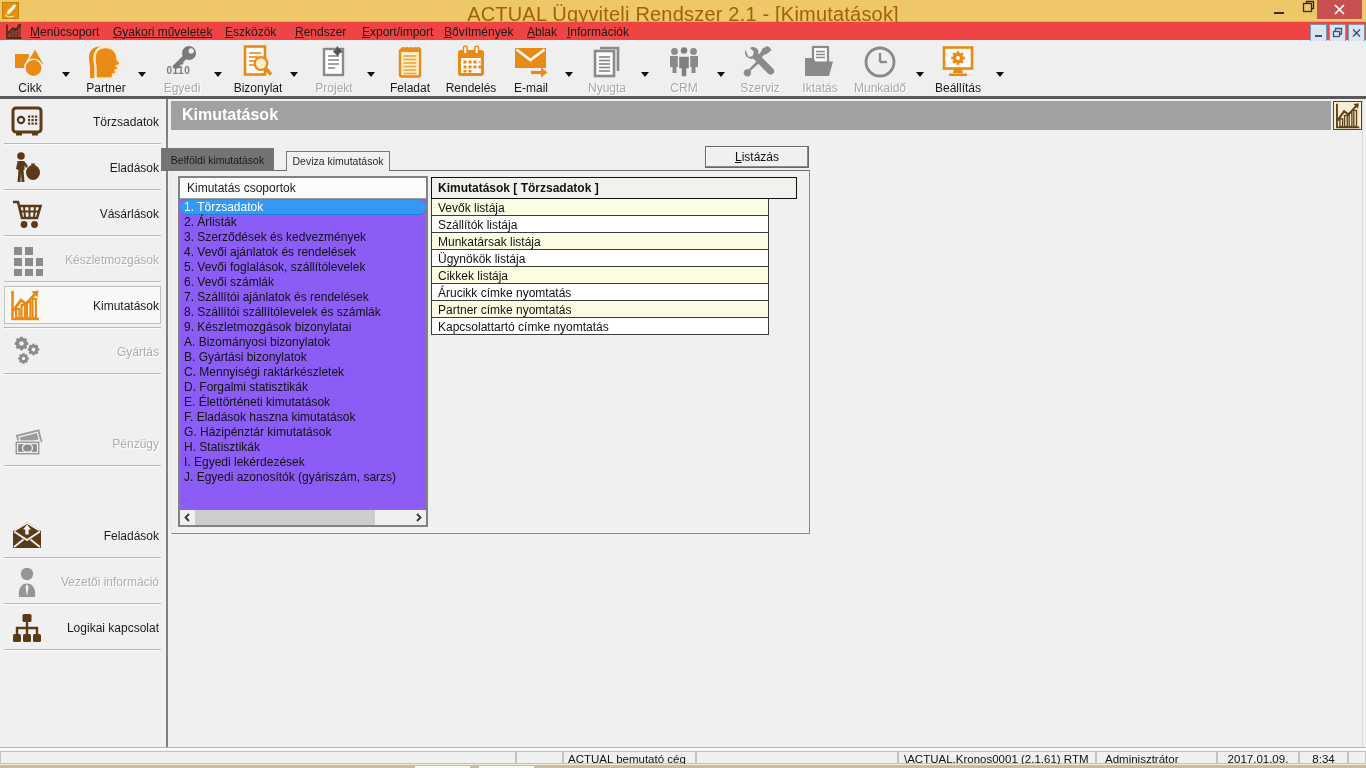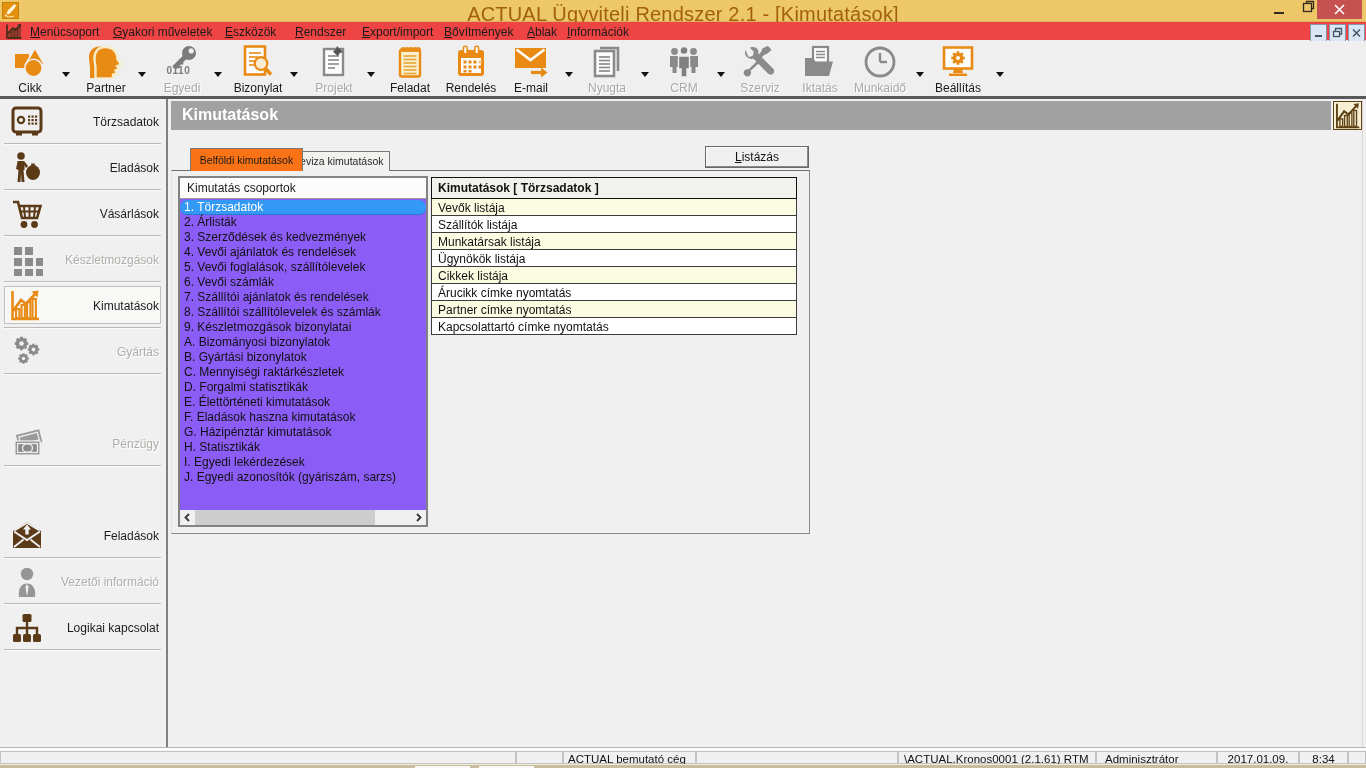--- a/index.html
+++ b/index.html
@@ -42,40 +42,40 @@
 .sitem.active .box { position:absolute; left:4px; top:3px; right:4px; bottom:5px; background:#f8f8f6; border:1px solid #c0c0bc; }
 
 
 #hdrbar { left:171px; top:101px; width:1160px; height:29px; background:#a1a1a1; }
 #hdrbar span { position:absolute; left:11px; top:5px; font-size:16px; font-weight:bold; color:#ffffff; }
 #hdricon { left:1333px; top:101px; width:29px; height:29px; background:#f7eed3; border:1px solid #5d4013; }
 #rightline { left:1362px; top:99px; width:1px; height:650px; background:#d9d9d9; }
 
 
 .tab { position:absolute; font-size:10.5px; white-space:nowrap; color:#1a1a1a; background:#f1f1ef; border:1px solid #777777; border-bottom:none; text-align:center; }
-#tab1 { left:190px; top:148px; width:113px; height:23px; background:#f97316; z-index:3; line-height:22px; }
+#tab1 { left:161px; top:148px; width:113px; height:23px; background:#737373; z-index:3; line-height:22px; }
 #tab2 { left:286px; top:151px; width:104px; height:20px; line-height:19px; color:#2a2a2a; z-index:2; }
 #tabpage { left:171px; top:170px; width:639px; height:364px; border-top:1px solid #6e6e6e; border-right:1px solid #888888; border-bottom:1px solid #888888; border-left:1px solid #e5e5e5; background:#f0f0f0; }
 
 #listbtn { left:705px; top:146px; width:104px; height:22px; background:#f0f0f0; border:1px solid #696969; box-shadow:inset -1px -1px 0 #8a8a8a, inset 1px 1px 0 #fdfdfd; font-size:12px; text-align:center; line-height:20px; color:#111; }
 #listbtn u { text-decoration:underline; }
 
 
 #grouplist { left:178px; top:176px; width:250px; height:351px; background:#8b5cf6; border:2px solid #828282; }
 #grouphdr { position:absolute; left:0; top:0; width:246px; height:21px; background:#fcfcfc; border-bottom:1px solid #9a9a9a; font-size:12px; color:#1a1a1a; padding:3px 0 0 7px; }
 .grow { position:absolute; left:0; width:246px; height:15px; font-size:12px; color:#111; padding-left:4px; line-height:15px; white-space:nowrap; }
 .grow.sel { background:#3399f5; color:#fff; border-bottom:1px dotted #1c62a8; }
 #ghsb { position:absolute; left:0; bottom:0; width:246px; height:15px; background:#f0f0f0; }
 #ghsb .thumb { position:absolute; left:15px; top:0; width:180px; height:15px; background:#cdcdcd; }
 #ghsb .ar { position:absolute; top:0; width:15px; height:15px; }
 
 
 #replist { left:431px; top:177px; width:366px; }
 #rephdr { position:absolute; left:0; top:0; width:366px; height:22px; background:#f1f1ed; border:1px solid #111; font-size:12px; font-weight:bold; color:#111; padding:3px 0 0 6px; }
-.rrow { position:absolute; left:0; width:366px; height:17px; border:1px solid #3c3c3c; border-top:none; font-size:12px; color:#111; padding:2px 0 0 6px; background:#fff; }
+.rrow { position:absolute; left:0; width:338px; height:17px; border:1px solid #3c3c3c; border-top:none; font-size:12px; color:#111; padding:2px 0 0 6px; background:#fff; }
 .rrow.y { background:#fcfce2; }
 
 
 #statusbar { left:0; top:749px; width:1366px; height:15px; background:#f0f0f0; border-top:1px solid #ffffff; }
 .sseg { position:absolute; top:1px; height:13px; border:1px solid #c3c3c3; font-size:11.5px; color:#111; text-align:center; padding-top:1px; }
 #bottomstrip { left:0; top:764px; width:1366px; height:4px; background:#c8bd9e; border-top:1px solid #efedd9; }
 #sbline { left:0; top:747px; width:1366px; height:2px; background:#fbfbfb; border-top:1px solid #b5b5b5; }
 </style>
 </head>
 <body>
@@ -94,21 +94,21 @@
         <rect x="9.5" y="3.5" width="8" height="8"></rect>
         <path d="M12.5 3.5 L12.5 1.5 L19.5 1.5 L19.5 8.5 L17.5 8.5"></path>
       </g>
     </svg></div>
 <div class="abs" id="btn-close"><svg width="45" height="19" viewBox="0 0 45 19">
       <path d="M18 5 L27 14 M27 5 L18 14" stroke="#ffffff" stroke-width="1.6"></path>
     </svg></div>
 
 <div class="abs" id="menubar">
     <div class="menuitem" style="left: 30px;"><u>M</u>enücsoport</div>
-    <div class="menuitem" style="left: 113px;"><u>G</u>yakori műveletek</div>
+    <div class="menuitem" style="left: 113px; text-decoration: underline;"><u>G</u>yakori műveletek</div>
     <div class="menuitem" style="left: 225px;"><u>E</u>szközök</div>
     <div class="menuitem" style="left: 295px;"><u>R</u>endszer</div>
     <div class="menuitem" style="left: 362px;"><u>E</u>xport/import</div>
     <div class="menuitem" style="left: 444px;"><u>B</u>ővítmények</div>
     <div class="menuitem" style="left: 527px;"><u>A</u>blak</div>
     <div class="menuitem" style="left: 567px;"><u>I</u>nformációk</div>
   </div>
 <svg class="abs" style="left:6px;top:24px" width="16" height="15" viewBox="0 0 16 15">
  <path d="M1 0.5 L1 14 L15.5 14" stroke="#3d2c16" stroke-width="1.6" fill="none"></path>
  <rect x="3" y="8" width="2" height="6" fill="none" stroke="#3d2c16" stroke-width="1"></rect>

